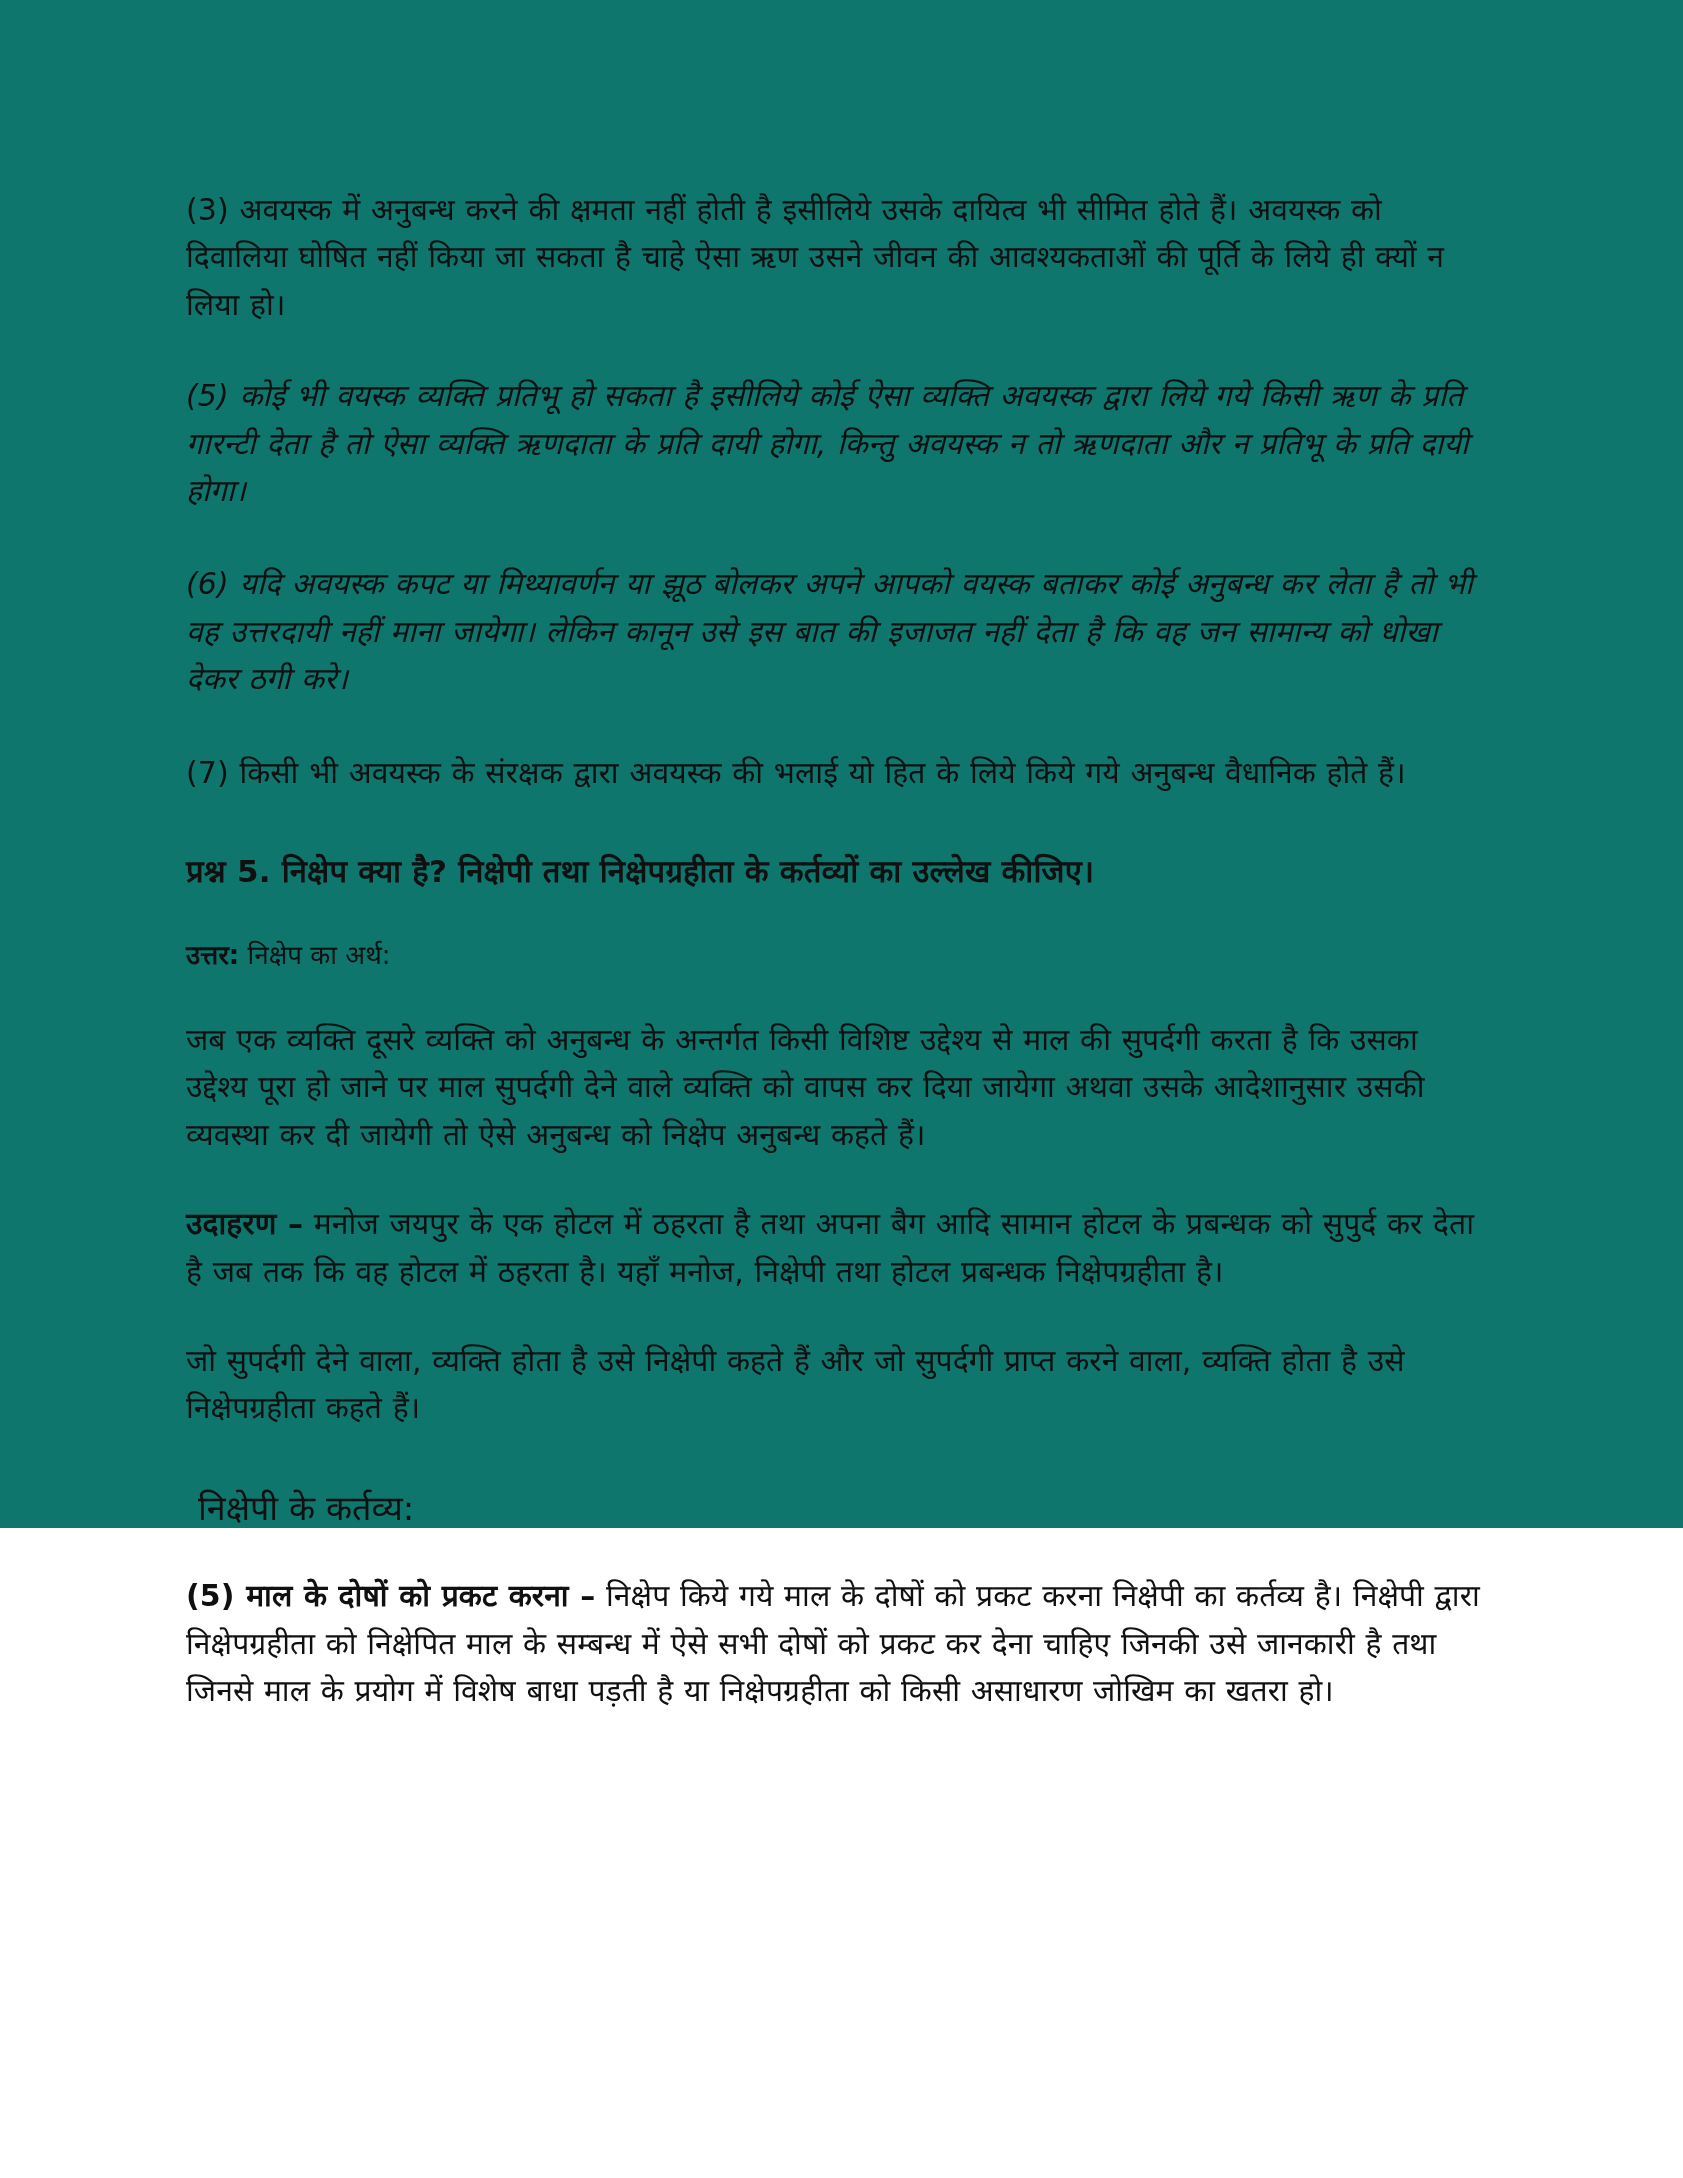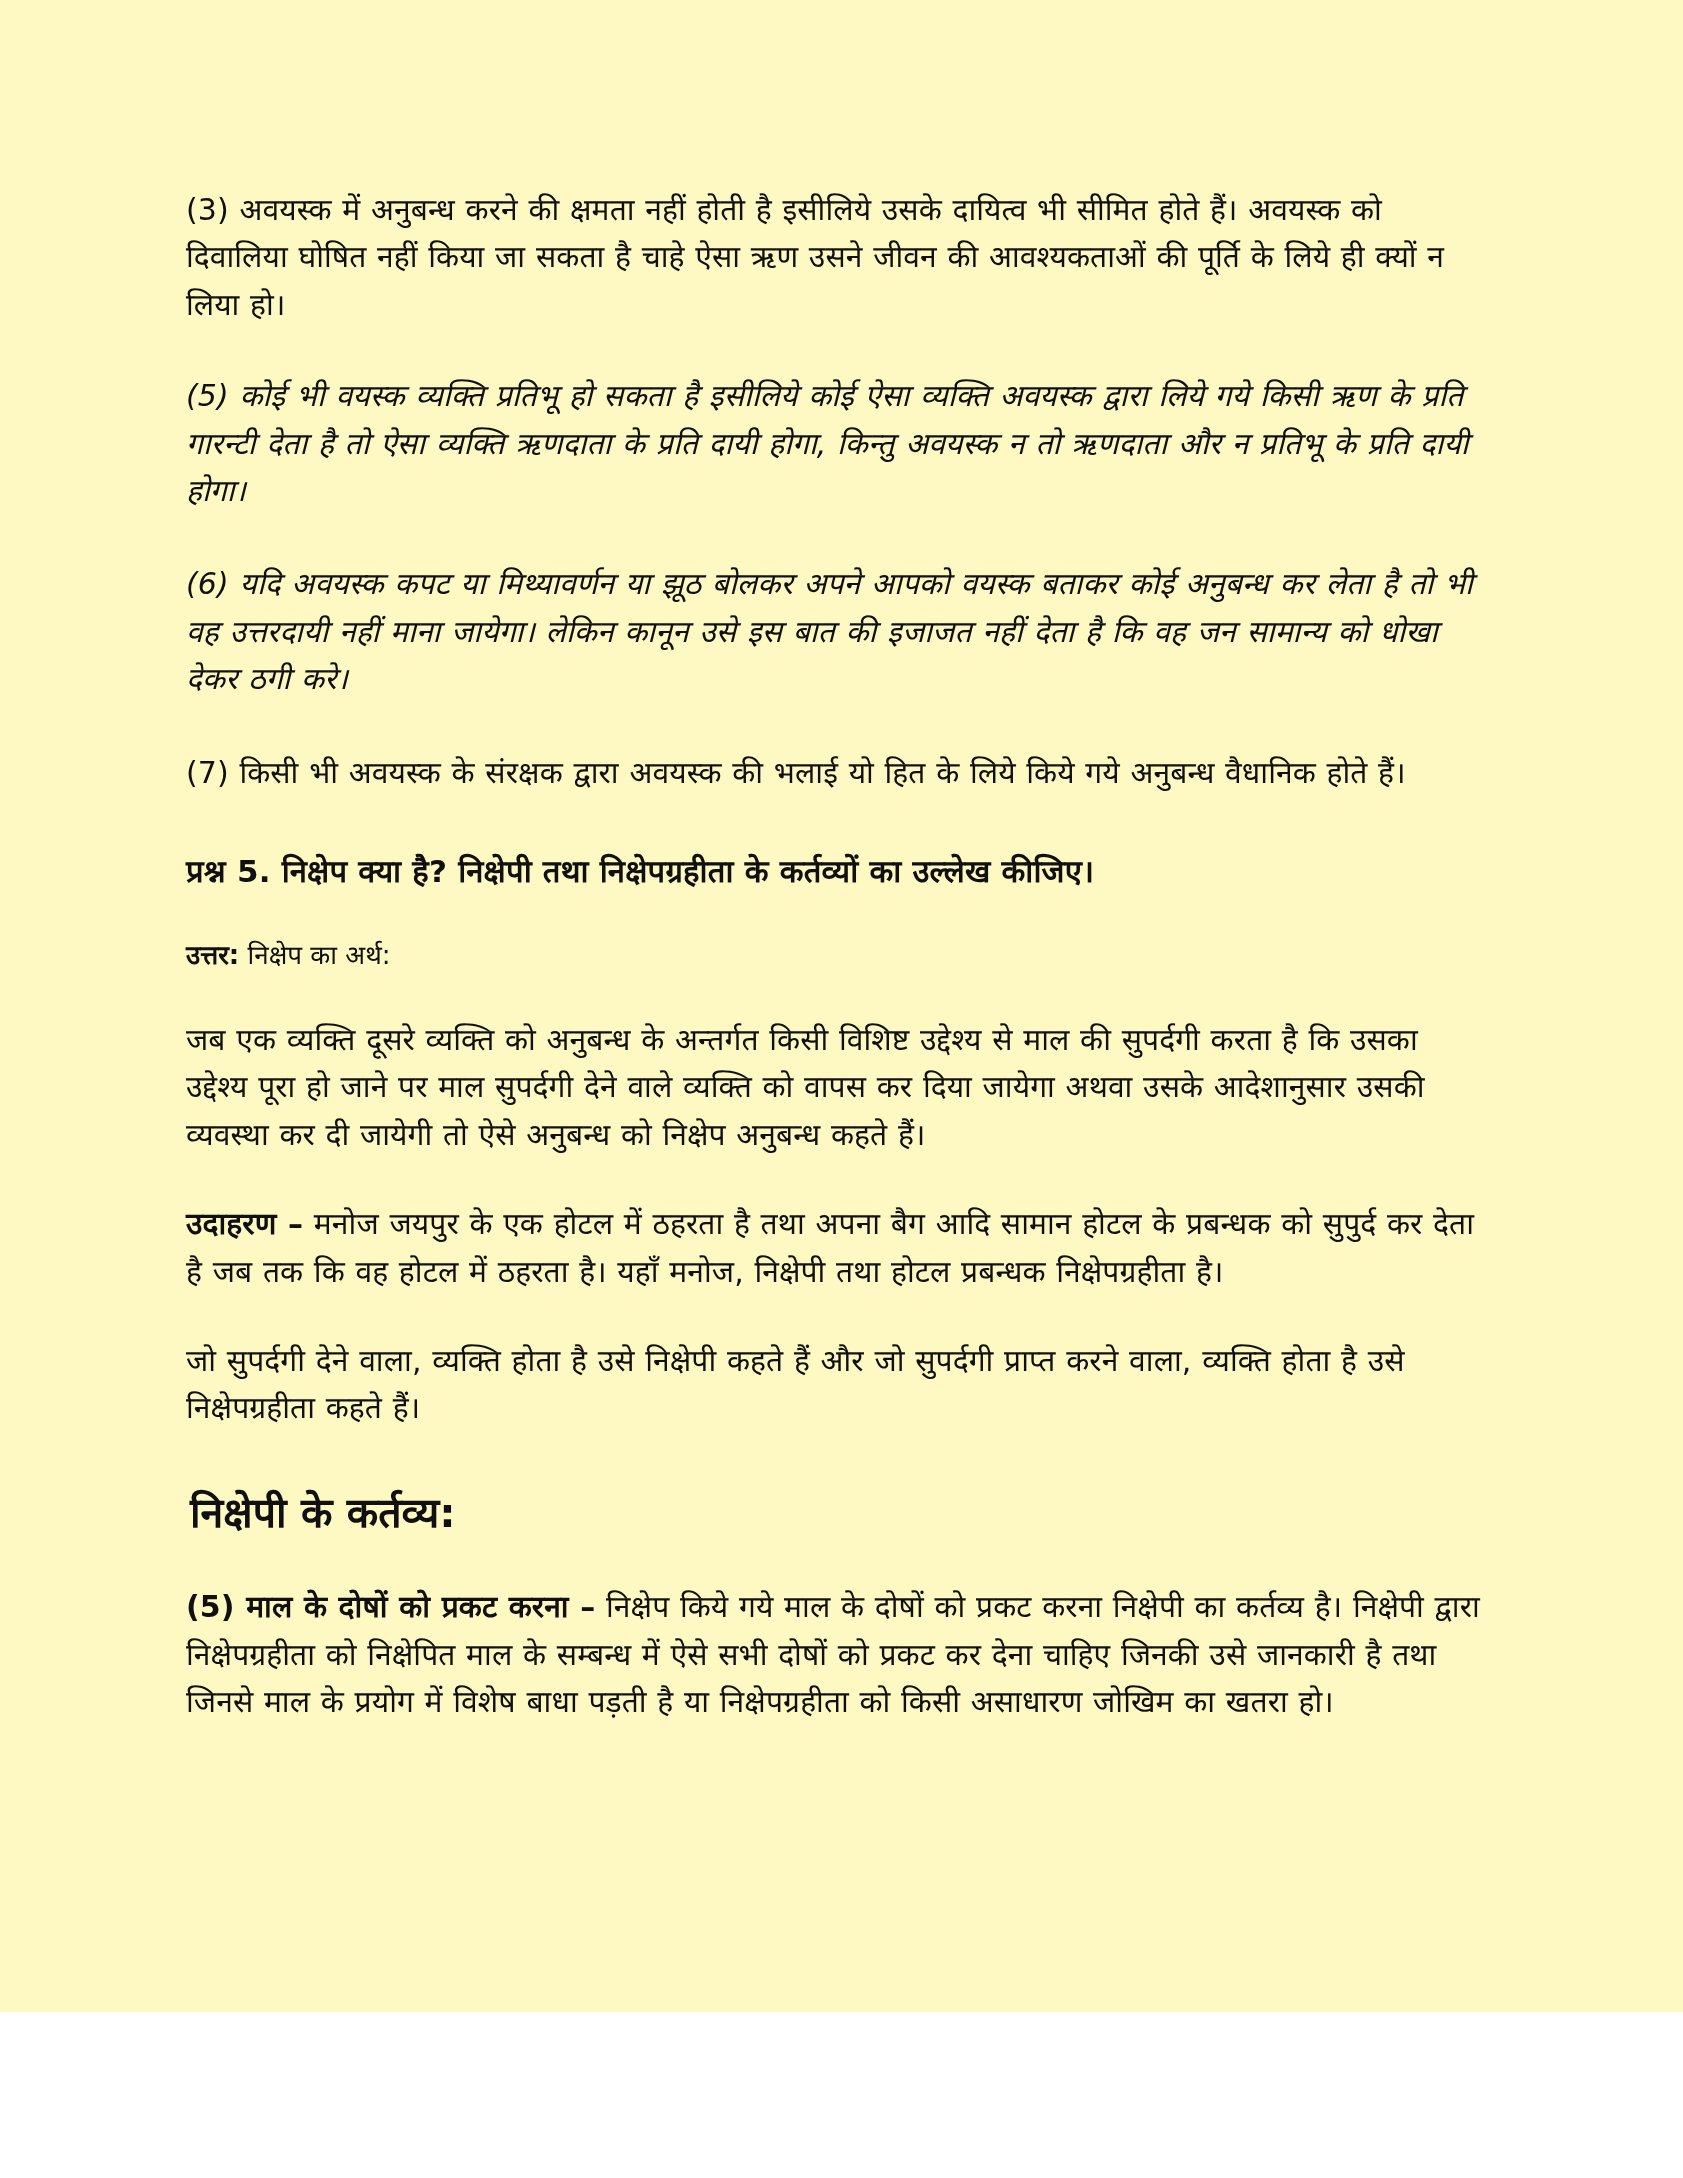--- a/index.html
+++ b/index.html
@@ -12,22 +12,22 @@
     width: 1683px;
     height: 2178px;
     font-family: "DejaVu Sans", "Liberation Sans", sans-serif;
     color: #101010;
     -webkit-font-smoothing: antialiased;
   }
 
   .page {
     position: relative;
     width: 1683px;
-    height: 2012px;
-    background: #fef9c3;
+    height: 1528px;
+    background: #0f766e;
     box-sizing: border-box;
     padding: 186px 198px 119px 186px;
   }
 
   .doc-body {
     width: 1297px;
   }
 
   
   .para {
@@ -41,24 +41,24 @@
 
   .heading-q {
     font-size: 31px;
     font-weight: bold;
     line-height: 1.55;
     margin: 51px 0 40px 0;
     letter-spacing: 0.2px;
   }
 
   .sub-heading {
-    font-size: 41px;
-    font-weight: bold;
+    font-size: 34px;
+    font-weight: normal;
     line-height: 1.55;
-    margin: 50px 0 38px 4px;
+    margin: 50px 0 38px 12px;
   }
 
   .answer-line {
     font-size: 26px;
     line-height: 1.58;
     margin: 0 0 40px 0;
   }
 
   .lead {
     font-weight: bold;

